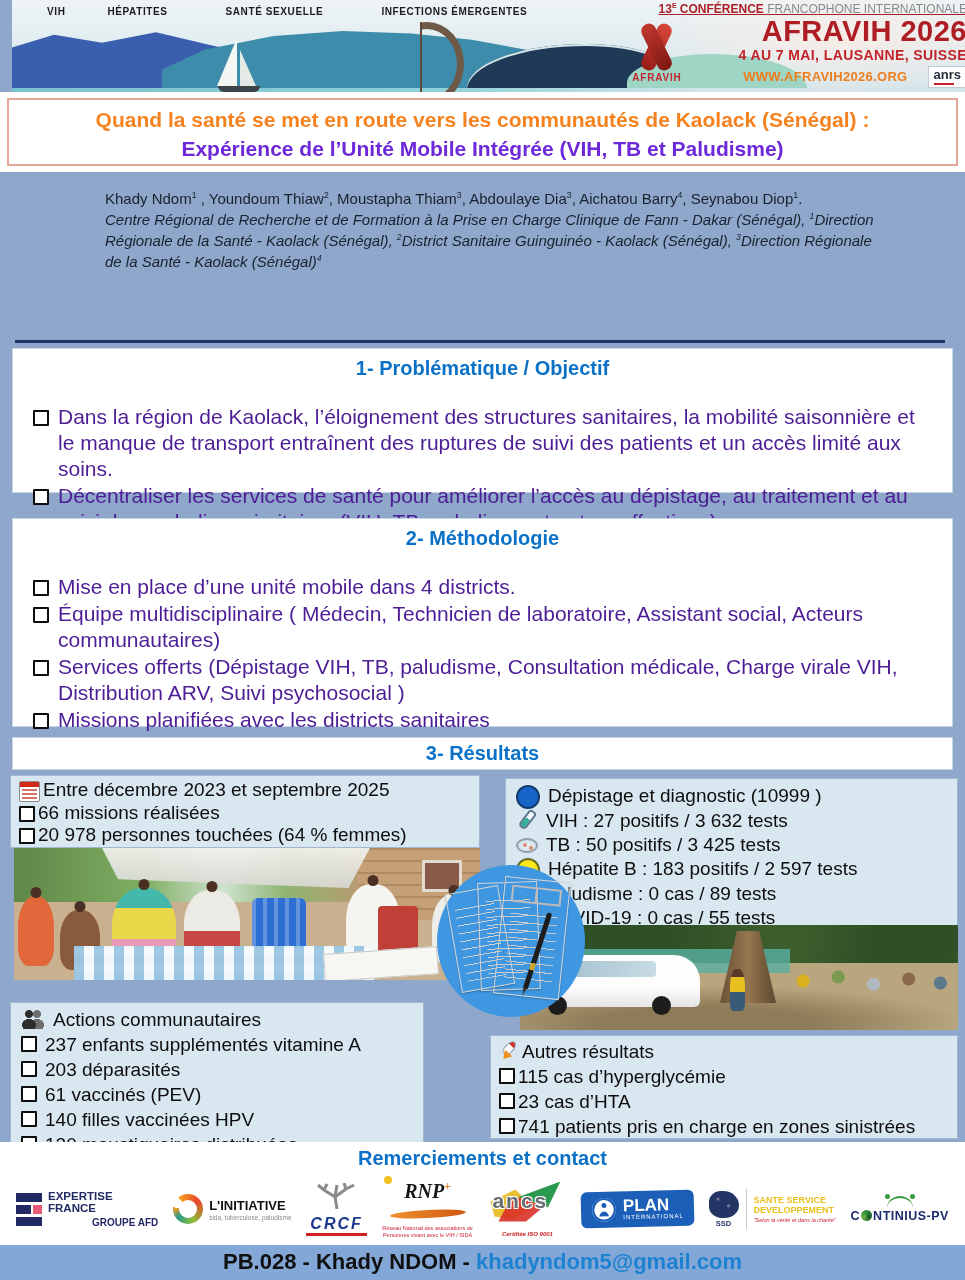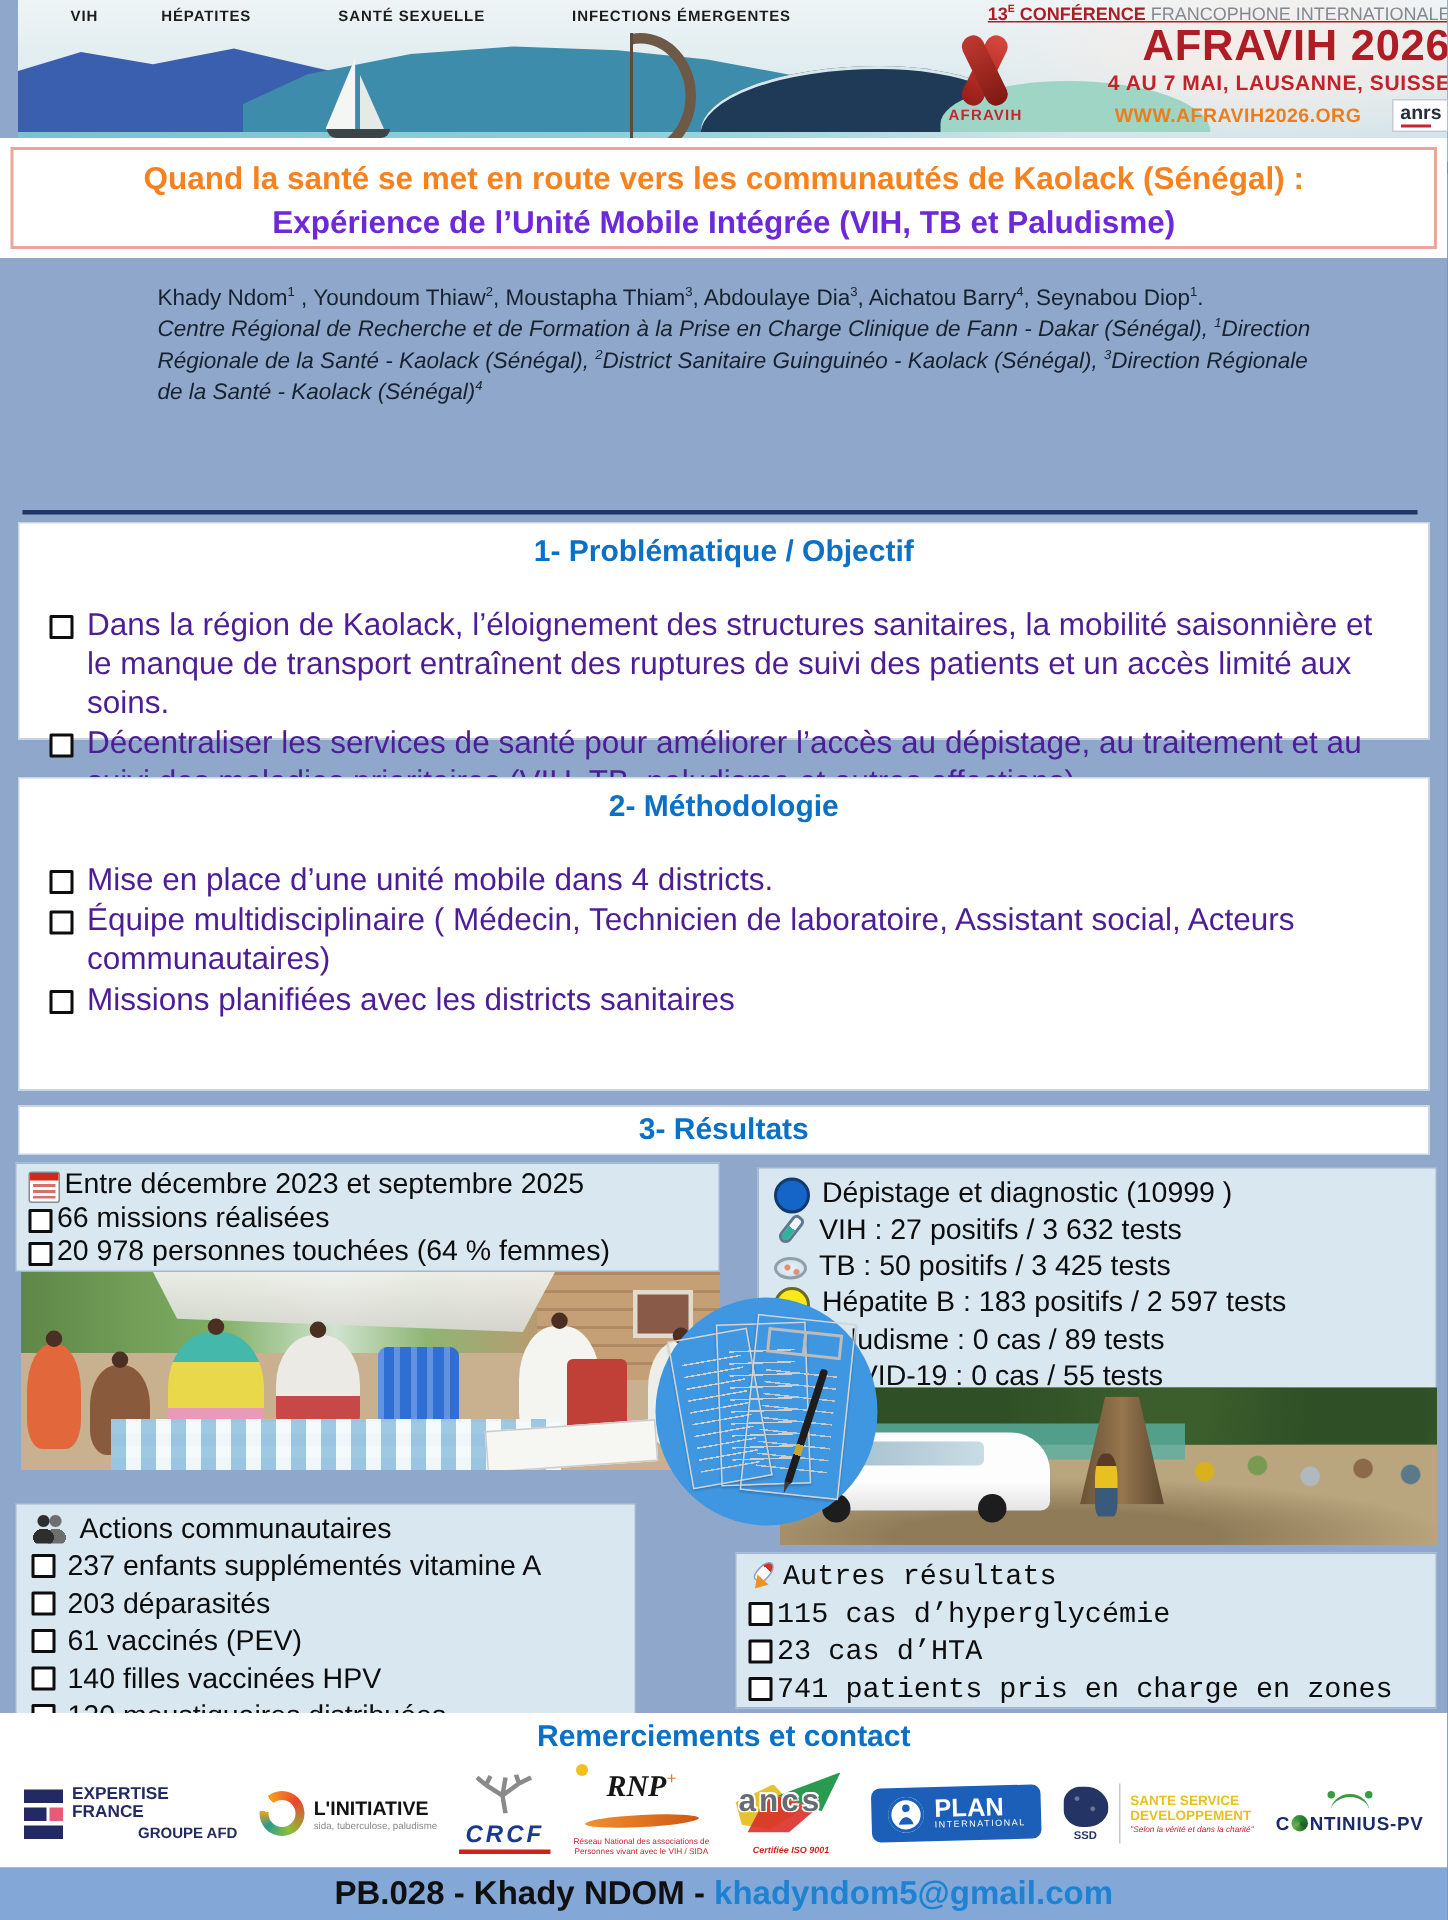--- a/index.html
+++ b/index.html
@@ -85,21 +85,21 @@
   .results{position:absolute;left:0;top:770px;width:965px;height:372px;}
   .rbox{position:absolute;background:#d9e7f1;border:1px solid #9fb8d0;box-sizing:border-box;}
   .rbox .rline{display:flex;gap:8px;align-items:flex-start;}
   .rbox.tight .rline{gap:3px;}
   .rbox .rtext{font-size:19px;line-height:24px;color:#0d0d0d;}
   .box-period{left:10px;top:5px;width:470px;height:73px;padding:3px 8px;}
   .box-period .rtext{line-height:22px;}
   .box-screening{left:505px;top:8px;width:453px;height:150px;padding:5px 10px;}
   .box-actions{left:10px;top:232px;width:414px;height:152px;padding:4px 10px;}
   .box-actions .rtext{line-height:25px;}
-  .box-autres{left:490px;top:265px;width:468px;height:104px;padding:3px 8px;font-family:Liberation Mono, monospace;}
+  .box-autres{left:490px;top:265px;width:468px;height:104px;padding:3px 8px;}
   .box-autres .rtext{line-height:25px;}
 
   
   .icon{flex:0 0 auto;display:inline-block;position:relative;}
   .icon-checkbox{width:12px;height:12px;border:2px solid #0d0d0d;border-radius:1px;background:#fff;margin-top:4px;}
   .icon-calendar{width:19px;height:19px;background:#fff;border:1px solid #8a8a8a;border-radius:2px;margin-top:2px;}
   .icon-calendar::before{content:"";position:absolute;left:0;top:0;right:0;height:5px;background:#d22a18;}
   .icon-calendar::after{content:"";position:absolute;left:2px;top:7px;right:2px;bottom:2px;
     background:repeating-linear-gradient(180deg,#c84038 0 2px,transparent 2px 4px);opacity:.75;}
   .icon-blue-circle{width:20px;height:20px;border-radius:50%;background:#1565c8;border:2px solid #123a6e;margin-top:1px;}
@@ -339,20 +339,24 @@
         <div class="rline">
           <span class="icon icon-checkbox"></span>
           <span class="rtext">Mise en place d’une unité mobile dans 4 districts.</span>
         </div>
         <div class="rline">
           <span class="icon icon-checkbox"></span>
           <span class="rtext">Équipe multidisciplinaire ( Médecin, Technicien de laboratoire, Assistant social, Acteurs communautaires)</span>
         </div>
         <div class="rline">
           <span class="icon icon-checkbox"></span>
+          <span class="rtext">Services offerts (Dépistage VIH, TB, paludisme, Consultation médicale, Charge virale VIH, Distribution ARV, Suivi psychosocial )</span>
+        </div>
+        <div class="rline">
+          <span class="icon icon-checkbox"></span>
           <span class="rtext">Missions planifiées avec les districts sanitaires</span>
         </div>
       </div>
   </div>
 
   <div class="sec3bar">
     <div class="sec-h">3- Résultats</div>
   </div>
 
   <div class="results">

